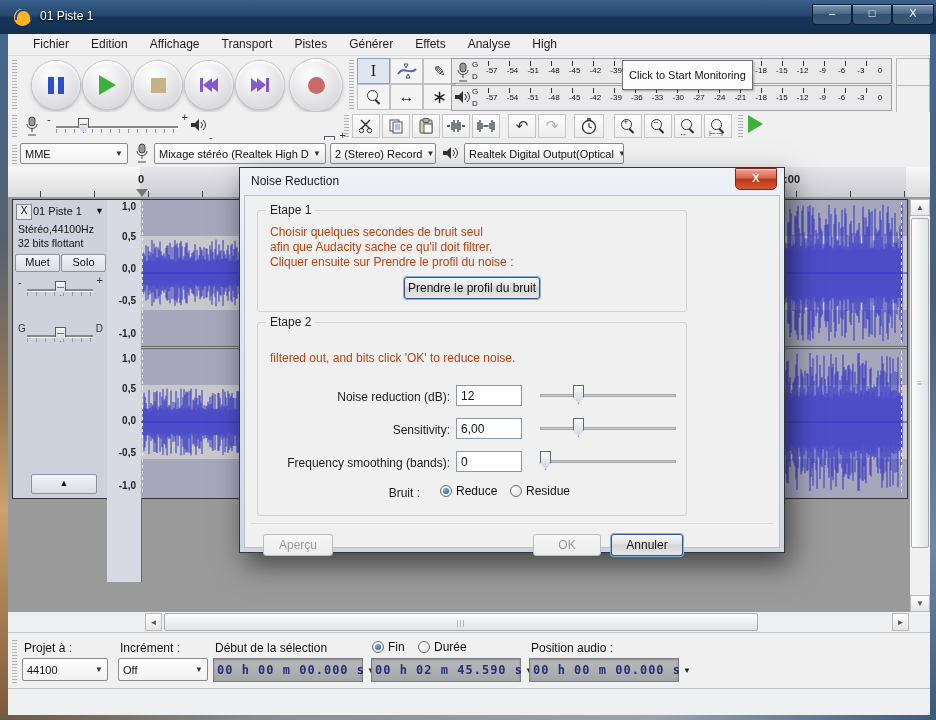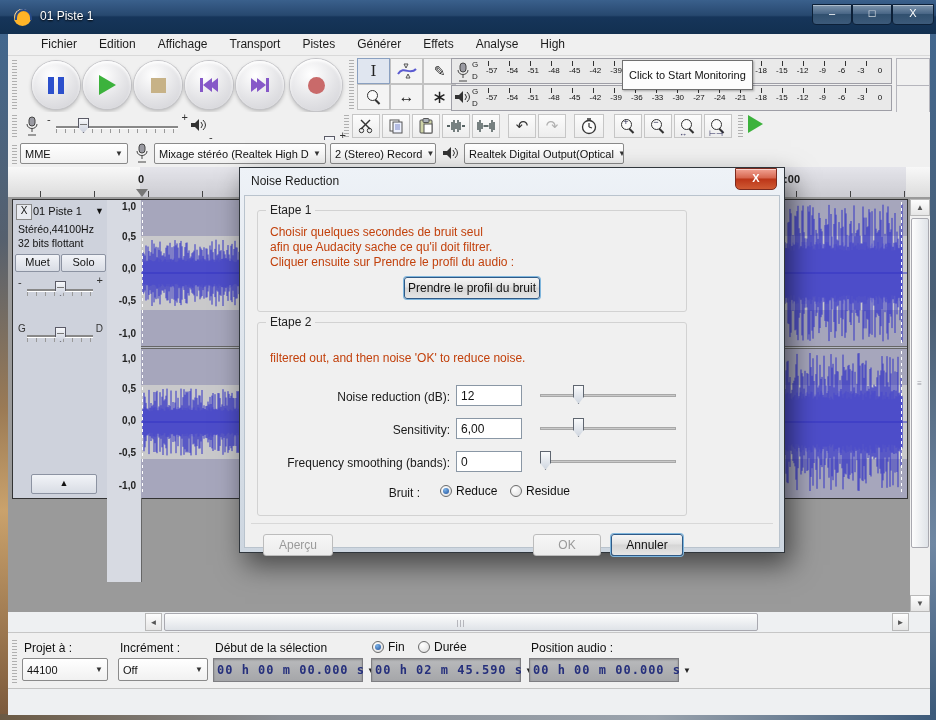--- a/index.html
+++ b/index.html
@@ -10,21 +10,21 @@
   #titlebar{left:0;top:0;width:936px;height:34px;background:linear-gradient(180deg,#3a608c 0%,#27486f 45%,#16355a 50%,#123050 100%);color:#fff;}
   .app-icon{left:14px;top:9px;width:17px;height:17px;border-radius:50%;background:radial-gradient(circle at 50% 65%,#ffb427 0 55%,#e88b00 75%);box-shadow:inset 0 1px 1px #fff;}
   .app-icon:before{content:"";position:absolute;left:1px;top:0px;width:13px;height:9px;border:2px solid #274a86;border-bottom:none;border-radius:9px 9px 0 0;}
   #title-text{left:40px;top:9px;font-size:12px;text-shadow:0 1px 2px #000;}
   .winbtn{top:4px;width:38px;height:19px;border:1px solid #0c2038;border-radius:0 0 4px 4px;background:linear-gradient(180deg,#7e95ad,#4a6787 45%,#31506f 50%,#3c5a7a);color:#fff;font-size:11px;text-align:center;line-height:17px;box-shadow:inset 0 1px 0 rgba(255,255,255,.4);}
   
   #border-left{left:0;top:34px;width:8px;height:680px;background:linear-gradient(180deg,#42678e 0%,#55606e 30%,#9a7a55 55%,#caa26c 70%,#7c5a3c 100%);}
   #border-right{left:930px;top:34px;width:6px;height:680px;background:linear-gradient(180deg,#42678e 0%,#4a5e74 40%,#6f87a3 75%,#3c5a7a 100%);}
   #border-bottom{left:0;top:714px;width:936px;height:6px;background:linear-gradient(90deg,#6b5a44,#8a8f96 30%,#9aa3ad 70%,#3c5a7a);}
   
-  #menubar{left:8px;top:34px;width:922px;height:22px;background:#f0f0f0;border-bottom:1px solid #d9d9d9;display:flex;align-items:center;padding-left:22px;box-sizing:border-box;}
+  #menubar{left:8px;top:34px;width:922px;height:22px;background:#f0f0f0;border-bottom:1px solid #d9d9d9;display:flex;align-items:center;padding-left:14px;box-sizing:border-box;}
   .menu-item{font-size:12px;color:#1c1c1c;padding:0 11px;line-height:21px;}
   
   #tbrow1{left:8px;top:56px;width:922px;height:56px;background:#f0f0f0;border-bottom:1px solid #cfcfcf;}
   #tbrow2{left:8px;top:112px;width:922px;height:28px;background:#f0f0f0;border-bottom:1px solid #cfcfcf;}
   #devbar{left:8px;top:140px;width:922px;height:27px;background:#f0f0f0;border-bottom:1px solid #bdbdbd;}
   .grip{width:5px;background:repeating-linear-gradient(0deg,#b0b0b0 0 1px,transparent 1px 3px);}
   .tbtn-round{border-radius:50%;background:radial-gradient(circle at 40% 30%,#ffffff,#e3e3e6 55%,#cfcfd4);box-shadow:0 0 0 1px #c4c4c8,0 2px 4px rgba(0,0,0,.28),inset 0 2px 3px #fff;display:flex;align-items:center;justify-content:center;}
   .tool-cell{width:33px;height:26px;border:1px solid #c2c2c2;background:#f4f4f4;display:flex;align-items:center;justify-content:center;box-sizing:border-box;font-size:14px;color:#222;}
   .tool-cell.sel{background:#e0e6f0;border:1px solid #8aa0c0;}
   .sq-btn{border:1px solid #c6c6c6;background:linear-gradient(#fcfcfc,#ededed);display:flex;align-items:center;justify-content:center;box-sizing:border-box;}
@@ -563,27 +563,27 @@
     <div id="dlg-title">
       <span class="txt">Noise Reduction</span>
       <span id="dlg-close">X</span>
     </div>
     <div id="dlg-body">
 
       <div class="groupbox" style="top:14px;height:100px;">
         <span class="legend">Etape 1</span>
         <div class="dlg-line" style="top:14px;">Choisir quelques secondes de bruit seul</div>
         <div class="dlg-line" style="top:29px;">afin que Audacity sache ce qu'il doit filtrer.</div>
-        <div class="dlg-line" style="top:44px;">Cliquer ensuite sur Prendre le profil du audio :</div>
+        <div class="dlg-line" style="top:44px;">Cliquer ensuite sur Prendre le profil du noise :</div>
         <div class="dlg-btn focus-default" style="left:146px;top:66px;width:136px;">Prendre le profil du bruit</div>
       </div>
 
       <div class="groupbox" style="top:126px;height:192px;">
         <span class="legend">Etape 2</span>
-        <div class="dlg-line" style="top:28px;">filtered out, and then noise 'OK' to reduce noise.</div>
+        <div class="dlg-line" style="top:28px;">filtered out, and bits click 'OK' to reduce noise.</div>
 
         <span class="field-label" style="right:236px;top:67px;">Noise reduction (dB):</span>
         <div class="dlg-input" style="left:198px;top:62px;">
             <span>12</span>
           </div>
         <div class="dlg-slider" style="left:282px;top:62px;">
             <div class="rail"></div>
             <div class="dlg-thumb" style="left:33px;"></div>
           </div>
 

